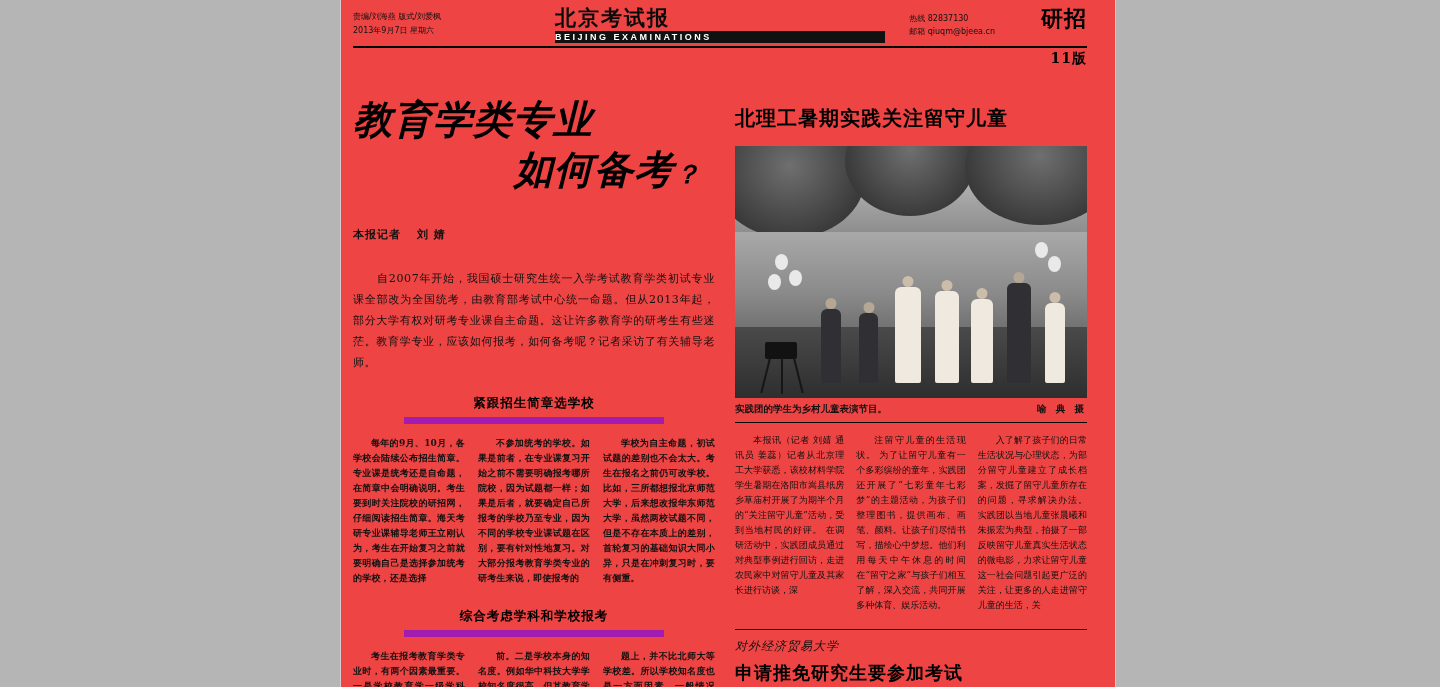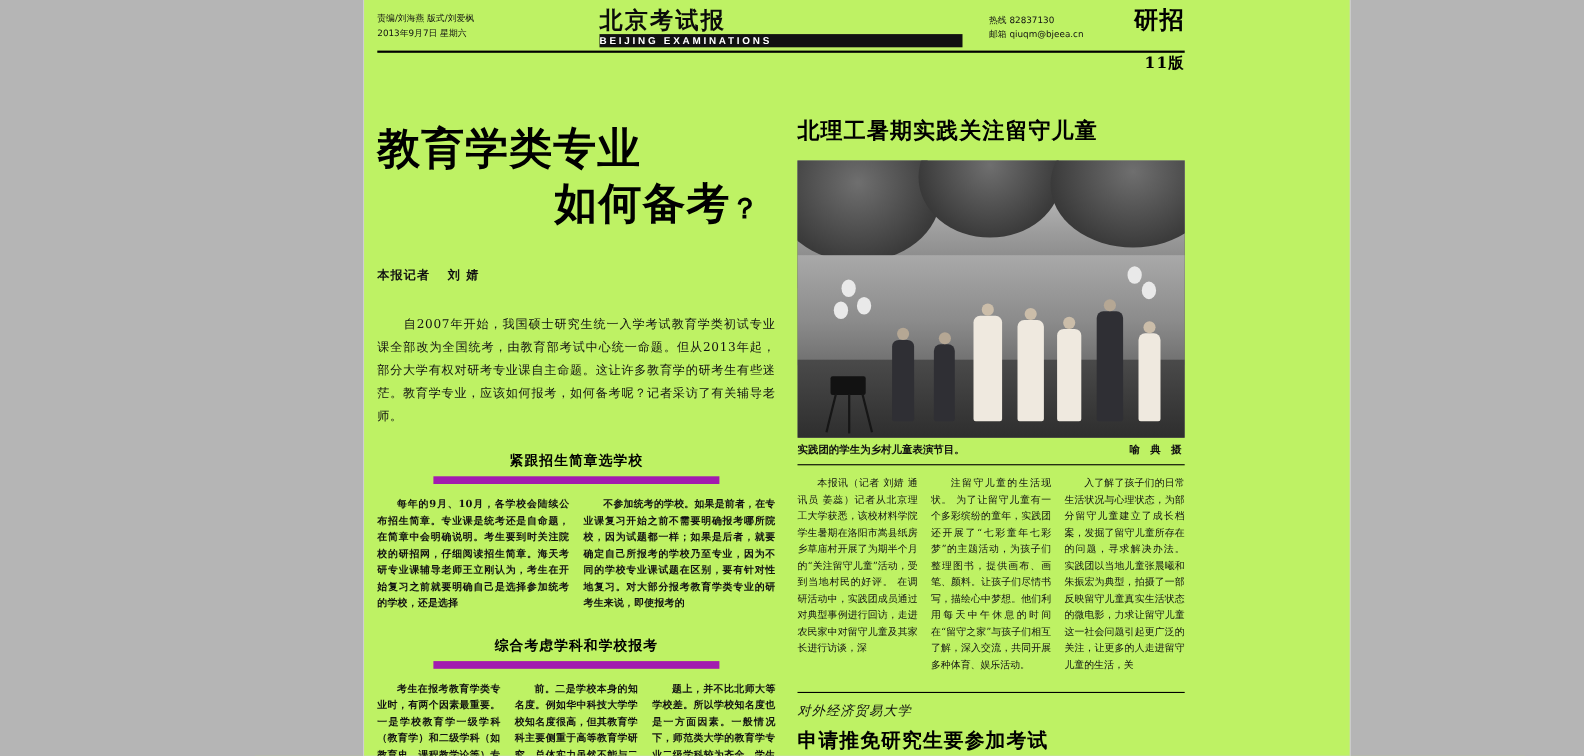--- a/index.html
+++ b/index.html
@@ -6,25 +6,25 @@
     margin: 0;
     padding: 0;
     background: #b5b5b5;
     width: 1440px;
     height: 687px;
     overflow: hidden;
     font-family: "Liberation Sans", sans-serif;
   }
   #page {
     position: absolute;
-    left: 331px;
+    left: 341px;
     top: 0;
-    width: 896px;
+    width: 774px;
     height: 687px;
-    background: #bef264;
+    background: #ef4444;
     box-shadow: 0 0 0 1px #cfcfcf;
     overflow: hidden;
   }
   .paper-inner {
     position: absolute;
     left: 12px;
     top: 6px;
     width: 734px;
     height: 675px;
   }
@@ -129,21 +129,22 @@
   }
 
   
   .headline {
     font-family: "DejaVu Serif", serif;
     font-weight: bold;
     color: #000;
     font-size: 39px;
     line-height: 50px;
     letter-spacing: 1px;
-    margin-top: 52px;
+    margin-top: 36px;
+    font-style: italic;
   }
   .headline .l2 {
     display: block;
     text-align: right;
     padding-right: 14px;
   }
   .headline .qmark { font-size: 26px; }
   .byline {
     margin-top: 28px;
     font-size: 11px;
@@ -358,20 +359,23 @@
         <div class="lead">自2007年开始，我国硕士研究生统一入学考试教育学类初试专业课全部改为全国统考，由教育部考试中心统一命题。但从2013年起，部分大学有权对研考专业课自主命题。这让许多教育学的研考生有些迷茫。教育学专业，应该如何报考，如何备考呢？记者采访了有关辅导老师。</div>
 
         <div class="sec-head">紧跟招生简章选学校</div>
         <div class="three-col">
           <div class="c">
               <p>每年的9月、10月，各学校会陆续公布招生简章。专业课是统考还是自命题，在简章中会明确说明。考生要到时关注院校的研招网，仔细阅读招生简章。海天考研专业课辅导老师王立刚认为，考生在开始复习之前就要明确自己是选择参加统考的学校，还是选择</p>
             </div>
           <div class="c">
               <p>不参加统考的学校。如果是前者，在专业课复习开始之前不需要明确报考哪所院校，因为试题都一样；如果是后者，就要确定自己所报考的学校乃至专业，因为不同的学校专业课试题在区别，要有针对性地复习。对大部分报考教育学类专业的研考生来说，即使报考的</p>
             </div>
+          <div class="c">
+              <p>学校为自主命题，初试试题的差别也不会太大。考生在报名之前仍可改学校。比如，三所都想报北京师范大学，后来想改报华东师范大学，虽然两校试题不同，但是不存在本质上的差别，首轮复习的基础知识大同小异，只是在冲刺复习时，要有侧重。</p>
+            </div>
         </div>
 
         <div class="sec-head">综合考虑学科和学校报考</div>
         <div class="three-col">
           <div class="c">
               <p>考生在报考教育学类专业时，有两个因素最重要。一是学校教育学一级学科（教育学）和二级学科（如教育史、课程教学论等）专业、专业排名，这在网上可以查到。一般来说，教育部直属师范类大学的教育学类排名较为靠</p>
             </div>
           <div class="c">
               <p>前。二是学校本身的知名度。例如华中科技大学学校知名度很高，但其教育学科主要侧重于高等教育学研究，总体实力虽然不能与二级学科设计齐全的北师大等学校的教育学专业相比。但其各自设置齐全的知识体系；而非师范类的院校在研招报考时的相</p>
             </div>

